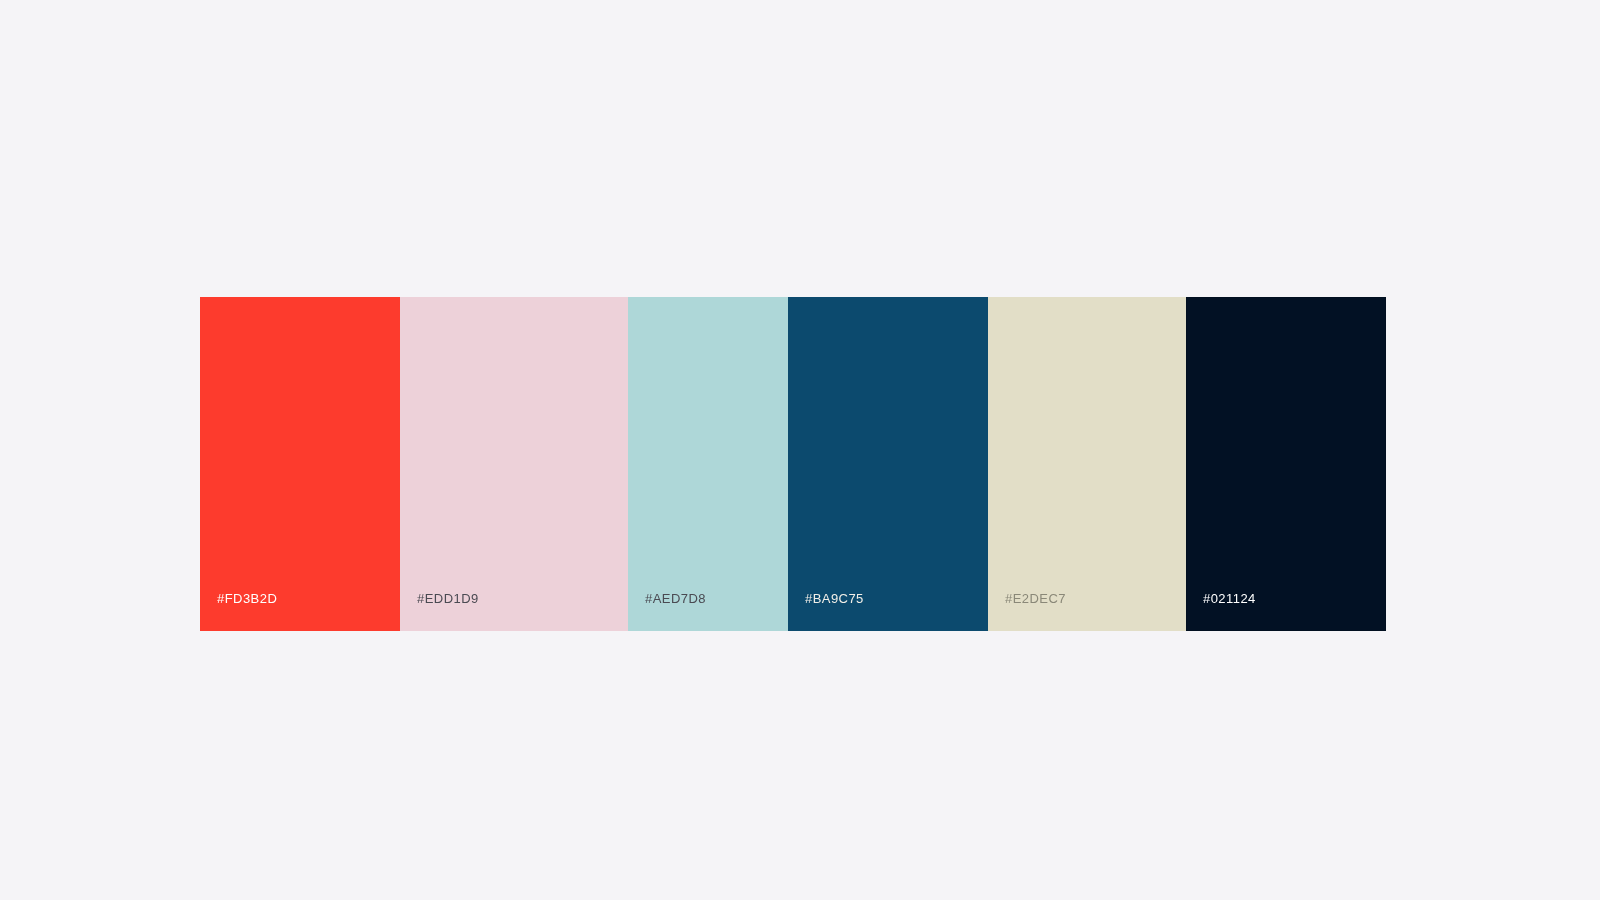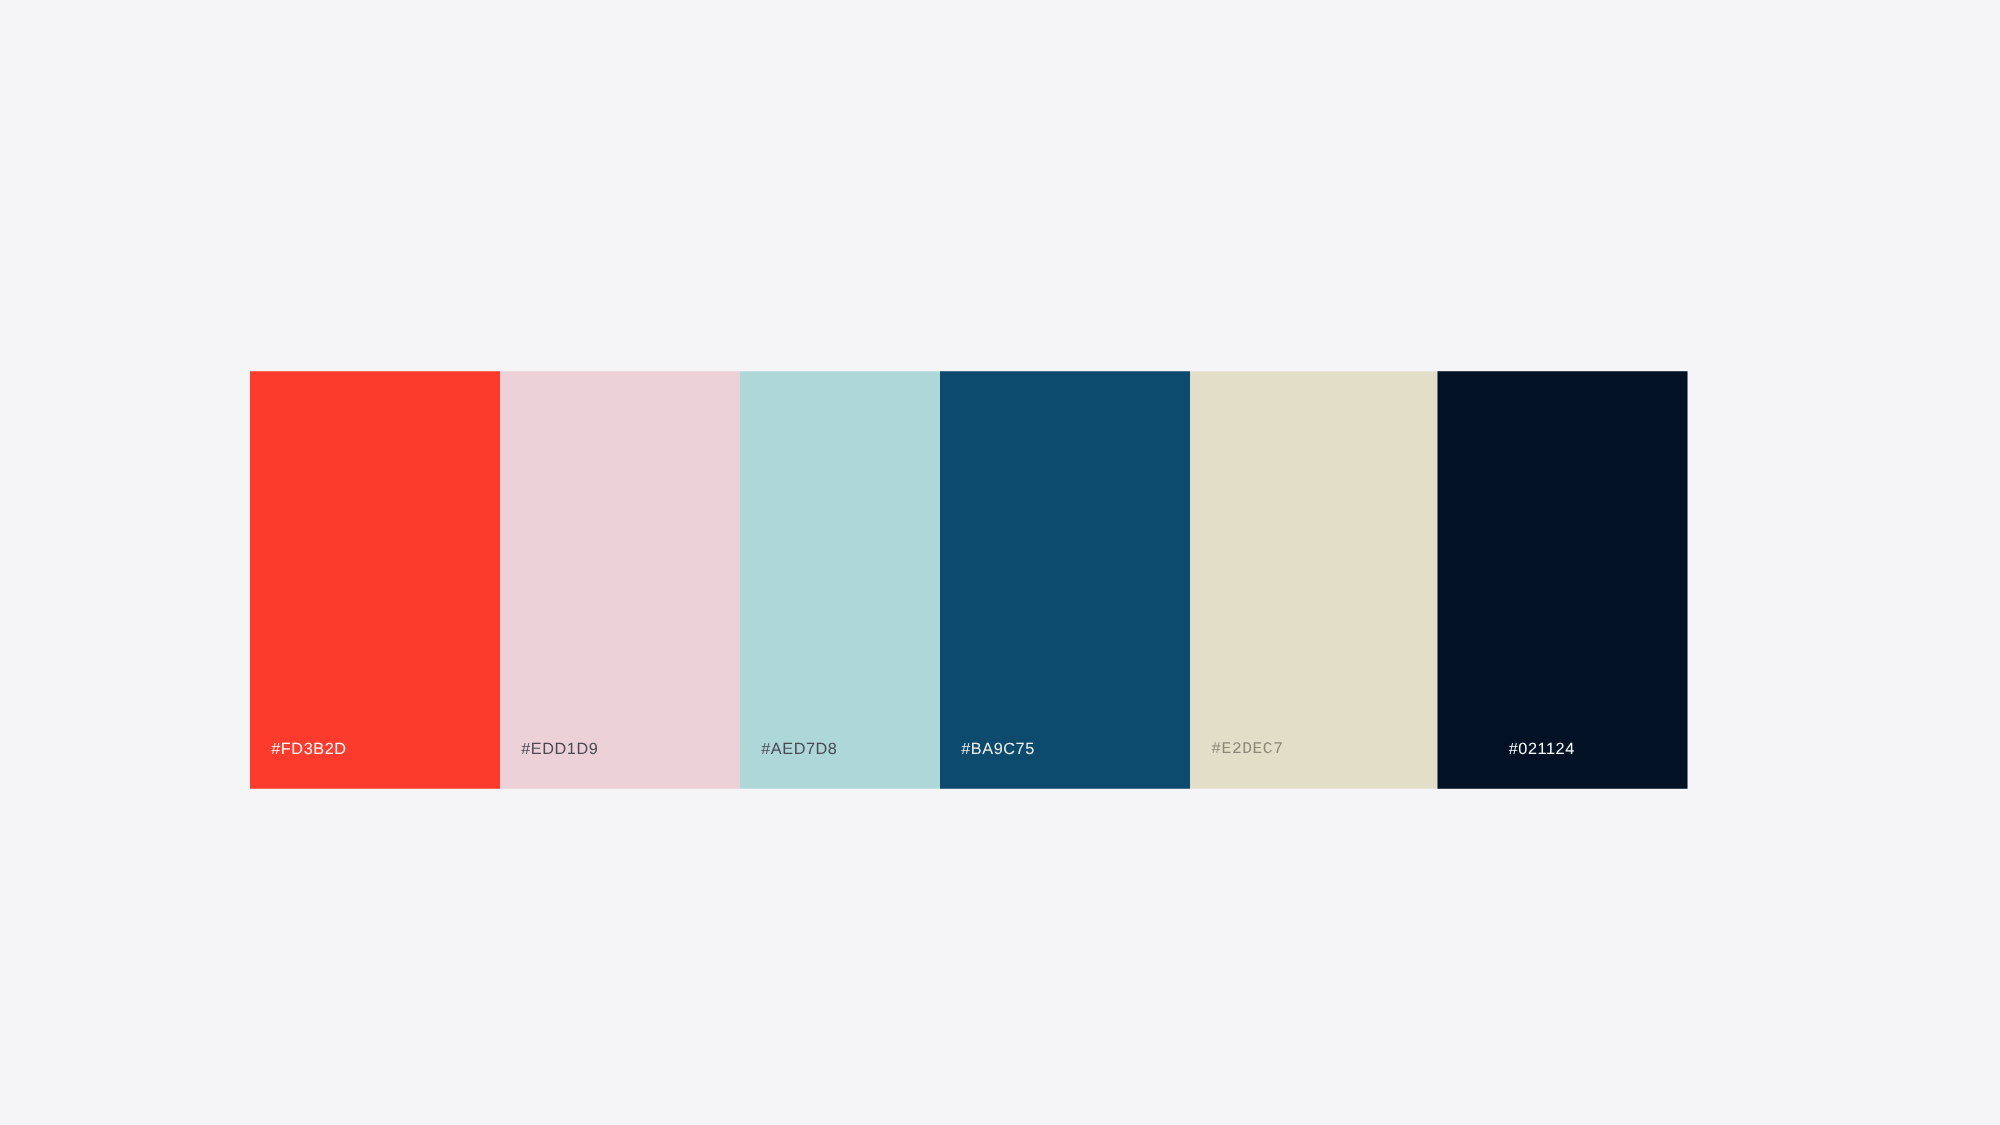--- a/index.html
+++ b/index.html
@@ -53,43 +53,42 @@
     padding-left: 17px;
     padding-bottom: 26px;
     white-space: nowrap;
     -webkit-font-smoothing: antialiased;
   }
 
   
   .swatch.has-outline {
     outline: 1px solid rgba(0, 0, 0, 0.10);
     outline-offset: -1px;
-    padding-left: 40px;
   }
 </style>
 </head>
 <body style="background: rgb(245, 244, 247);">
 
 <div id="palette-canvas">
 
   <div id="swatch-strip" style="left: 200px; top: 281px; width: 1198px; height: 334px;">
 
   <div class="swatch" style="background: rgb(253, 59, 45); width: 200px;">
         <span class="swatch-label" style="color: rgb(255, 255, 255);">#FD3B2D</span>
       </div>
-      <div class="swatch" style="background: rgb(237, 209, 217); width: 192px;">
+      <div class="swatch" style="background: rgb(237, 209, 217); width: 228px;">
         <span class="swatch-label" style="color: rgb(74, 74, 82);">#EDD1D9</span>
       </div>
       <div class="swatch" style="background: rgb(174, 215, 216); width: 160px;">
         <span class="swatch-label" style="color: rgb(74, 74, 82);">#AED7D8</span>
       </div>
       <div class="swatch" style="background: #0c4a6e; width: 200px;">
         <span class="swatch-label" style="color: rgb(242, 239, 232);">#BA9C75</span>
       </div>
       <div class="swatch" style="background: rgb(226, 222, 199); width: 198px;">
-        <span class="swatch-label" style="color: rgb(138, 136, 120); font-family: Liberation Mono, monospace;">#E2DEC7</span>
+        <span class="swatch-label" style="color: rgb(138, 136, 120);">#E2DEC7</span>
       </div>
       <div class="swatch has-outline" style="background: rgb(2, 17, 36); width: 200px;">
         <span class="swatch-label" style="color: rgb(255, 255, 255);">#021124</span>
       </div>
     </div>
 
 </div>
 
 </body></html>

